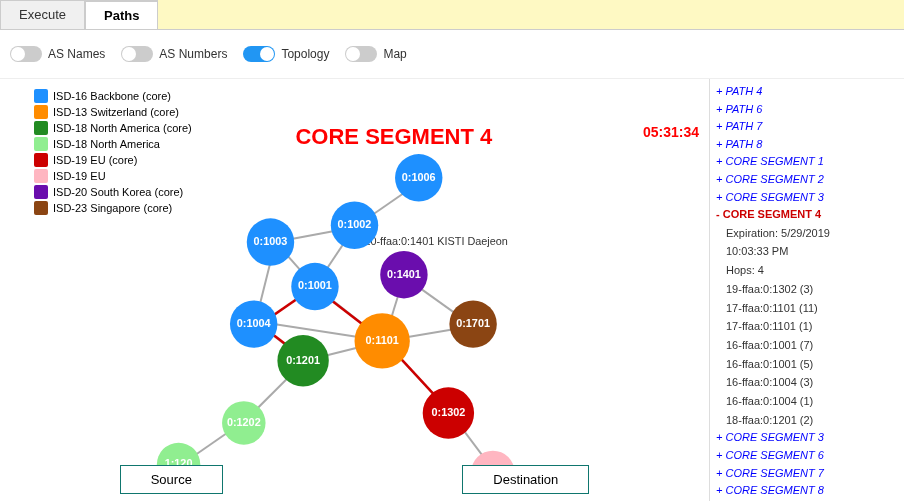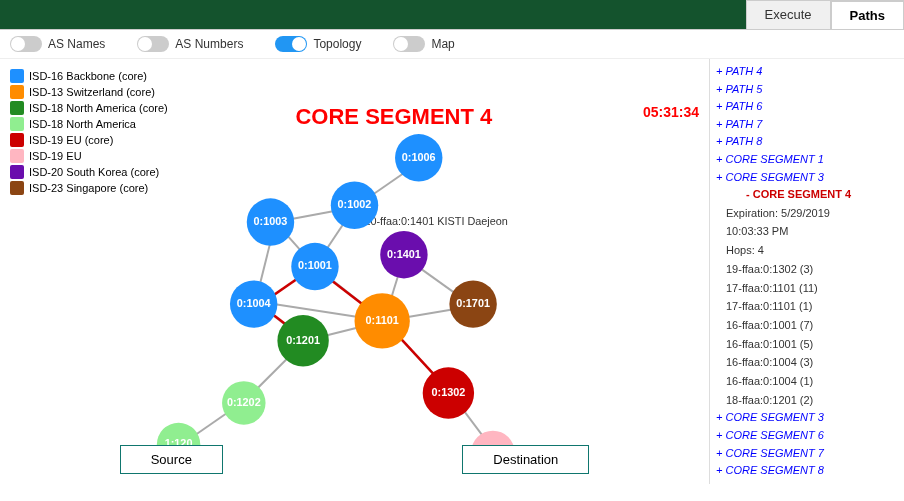--- a/index.html
+++ b/index.html
@@ -1,60 +1,60 @@
 <!DOCTYPE html>
 <html><head>
   <meta charset="utf-8">
   <style>
     * { box-sizing: border-box; margin: 0; padding: 0; }
     body { font-family: Arial, sans-serif; font-size: 12px; background: #fff; width: 904px; height: 501px; overflow: hidden; }
 
     
-    .tabs { display: flex; border-bottom: 1px solid #ccc; background: #14532d; justify-content: flex-end; }
+    .tabs { display: flex; border-bottom: 1px solid #ccc; background: #fef9c3; }
     .tab { padding: 6px 18px; cursor: pointer; font-size: 13px; border: 1px solid #ccc; border-bottom: none; background: #f0f0f0; }
     .tab.active { background: #fff; font-weight: bold; border-top: 2px solid #ccc; }
     .tab.execute { color: #333; }
 
     
-    .toolbar { display: flex; align-items: flex-start; padding: 6px 10px; gap: 32px; border-bottom: 1px solid #eee; }
+    .toolbar { display: flex; align-items: flex-start; padding: 16px 10px; gap: 16px; border-bottom: 1px solid #eee; }
     .toggle-group { display: flex; align-items: center; gap: 6px; font-size: 12px; color: #333; }
     .toggle { width: 32px; height: 16px; border-radius: 8px; background: #ccc; display: inline-flex; align-items: center; position: relative; cursor: pointer; }
     .toggle.on { background: #2196F3; }
     .toggle-knob { width: 14px; height: 14px; border-radius: 50%; background: white; position: absolute; top: 1px; transition: left 0.2s; }
     .toggle.off .toggle-knob { left: 1px; }
     .toggle.on .toggle-knob { left: 17px; }
 
     
     .main { display: flex; height: calc(501px - 76px); }
 
     
     .network-panel { flex: 1; position: relative; overflow: hidden; }
 
     
     .legend { position: absolute; top: 10px; left: 10px; font-size: 11px; }
-    .legend-item { display: flex; align-items: center; gap: 5px; margin-bottom: 2px; }
+    .legend-item { display: flex; align-items: center; gap: 5px; margin-bottom: 2px; margin-left: 24px; }
     .legend-dot { width: 14px; height: 14px; border-radius: 2px; flex-shrink: 0; }
 
     
     .center-title { position: absolute; top: 45px; left: 50%; transform: translateX(-30%); font-size: 22px; font-weight: bold; color: red; }
 
     
     .timer { position: absolute; top: 45px; right: 10px; color: red; font-size: 14px; font-weight: bold; }
 
     
     .network-svg { position: absolute; top: 0; left: 0; width: 100%; height: 100%; }
 
     
     .source-dest { position: absolute; bottom: 10px; display: flex; width: 100%; justify-content: space-around; }
     .sd-btn { border: 1px solid #0f766e; padding: 6px 30px; background: white; font-size: 13px; cursor: pointer; }
 
     
     .right-panel { width: 195px; border-left: 1px solid #ddd; overflow-y: auto; padding: 4px 6px; font-size: 11px; }
     .right-panel .path-item { cursor: pointer; line-height: 1.6; }
-    .right-panel .path-item.expanded { color: #cc0000; font-weight: bold; margin-left: 30px; }
+    .right-panel .path-item.expanded { color: #cc0000; font-weight: bold; }
     .right-panel .path-item.plus { color: blue; font-style: italic; }
     .right-panel .segment-detail { padding-left: 10px; color: #333; line-height: 1.7; font-size: 11px; }
 
     .node-label { font-size: 11px; fill: white; text-anchor: middle; dominant-baseline: middle; font-weight: bold; pointer-events: none; }
     .node-circle { cursor: pointer; }
   </style>
 </head>
 <body>
 
 <div class="tabs">
@@ -220,25 +220,25 @@
     </svg>
 
     <div class="source-dest">
       <button class="sd-btn">Source</button>
       <button class="sd-btn">Destination</button>
     </div>
   </div>
 
   <div class="right-panel">
     <div class="path-item plus">+ PATH 4</div>
-    <div class="path-item plus">+ PATH 5</div>
     <div class="path-item plus">+ PATH 6</div>
     <div class="path-item plus">+ PATH 7</div>
     <div class="path-item plus">+ PATH 8</div>
     <div class="path-item plus">+ CORE SEGMENT 1</div>
+    <div class="path-item plus">+ CORE SEGMENT 2</div>
     <div class="path-item plus">+ CORE SEGMENT 3</div>
     <div class="path-item expanded">- CORE SEGMENT 4</div>
     <div class="segment-detail">
       <div>Expiration: 5/29/2019</div>
       <div>10:03:33 PM</div>
       <div>Hops: 4</div>
       <div>19-ffaa:0:1302 (3)</div>
       <div>17-ffaa:0:1101 (11)</div>
       <div>17-ffaa:0:1101 (1)</div>
       <div>16-ffaa:0:1001 (7)</div>

